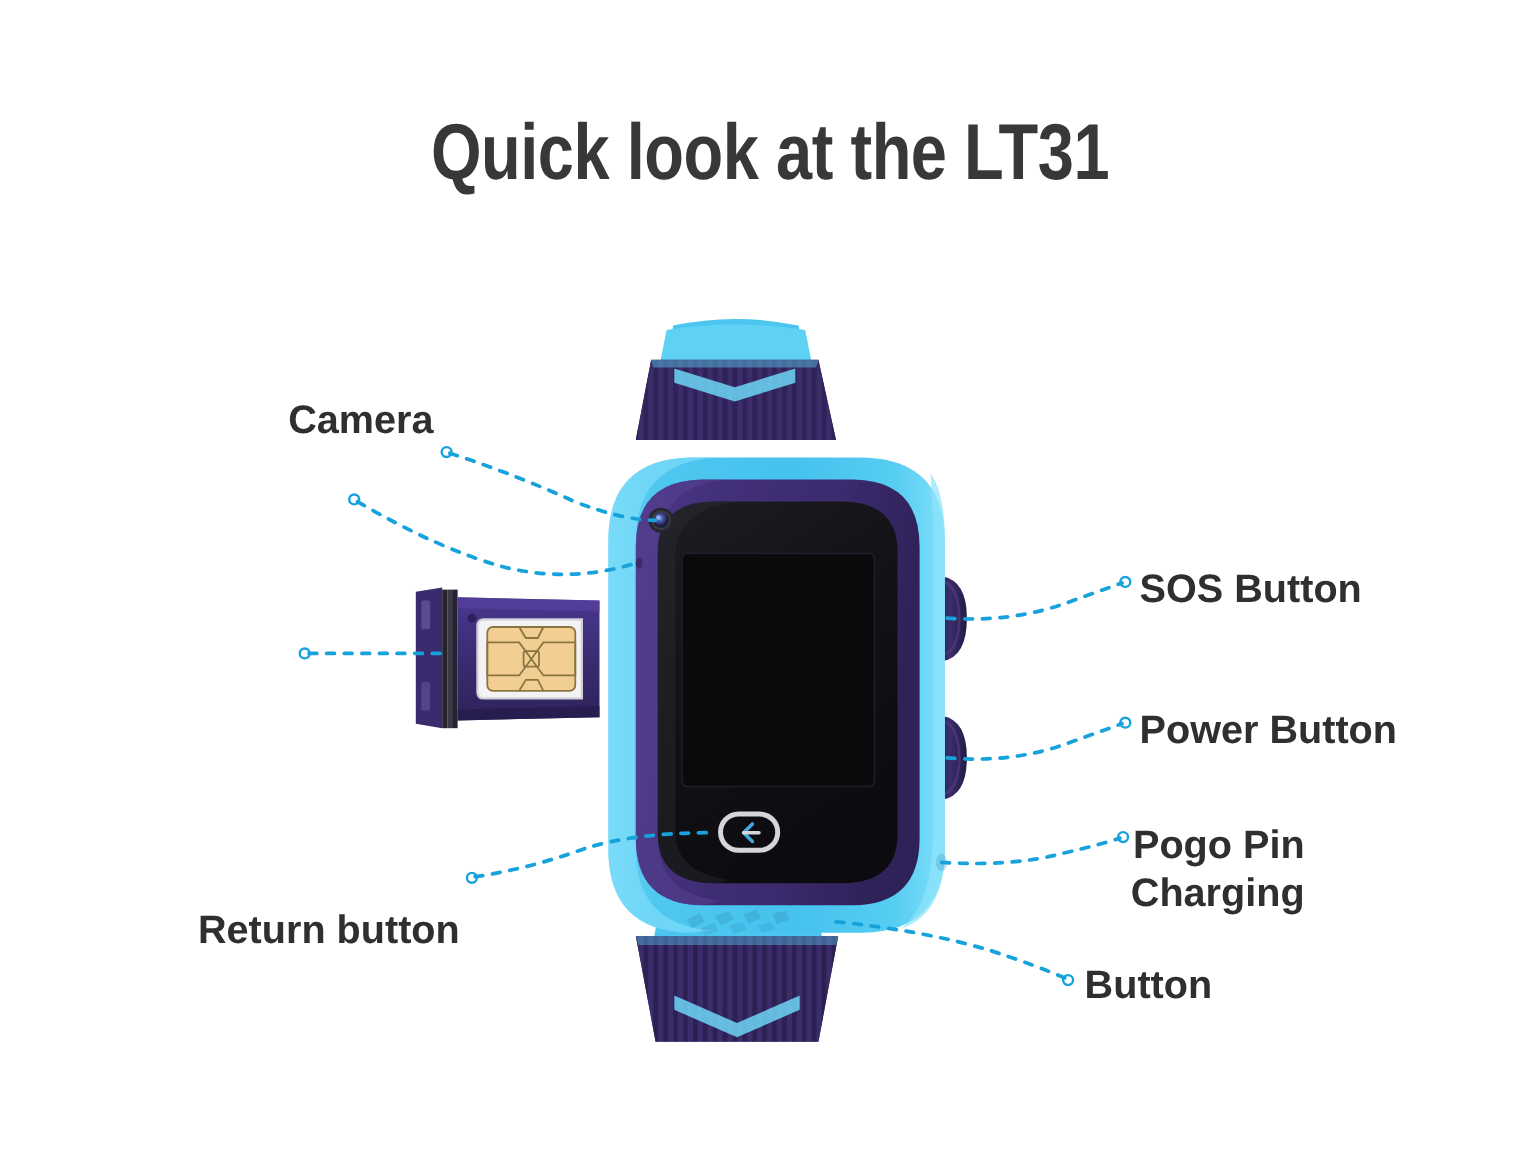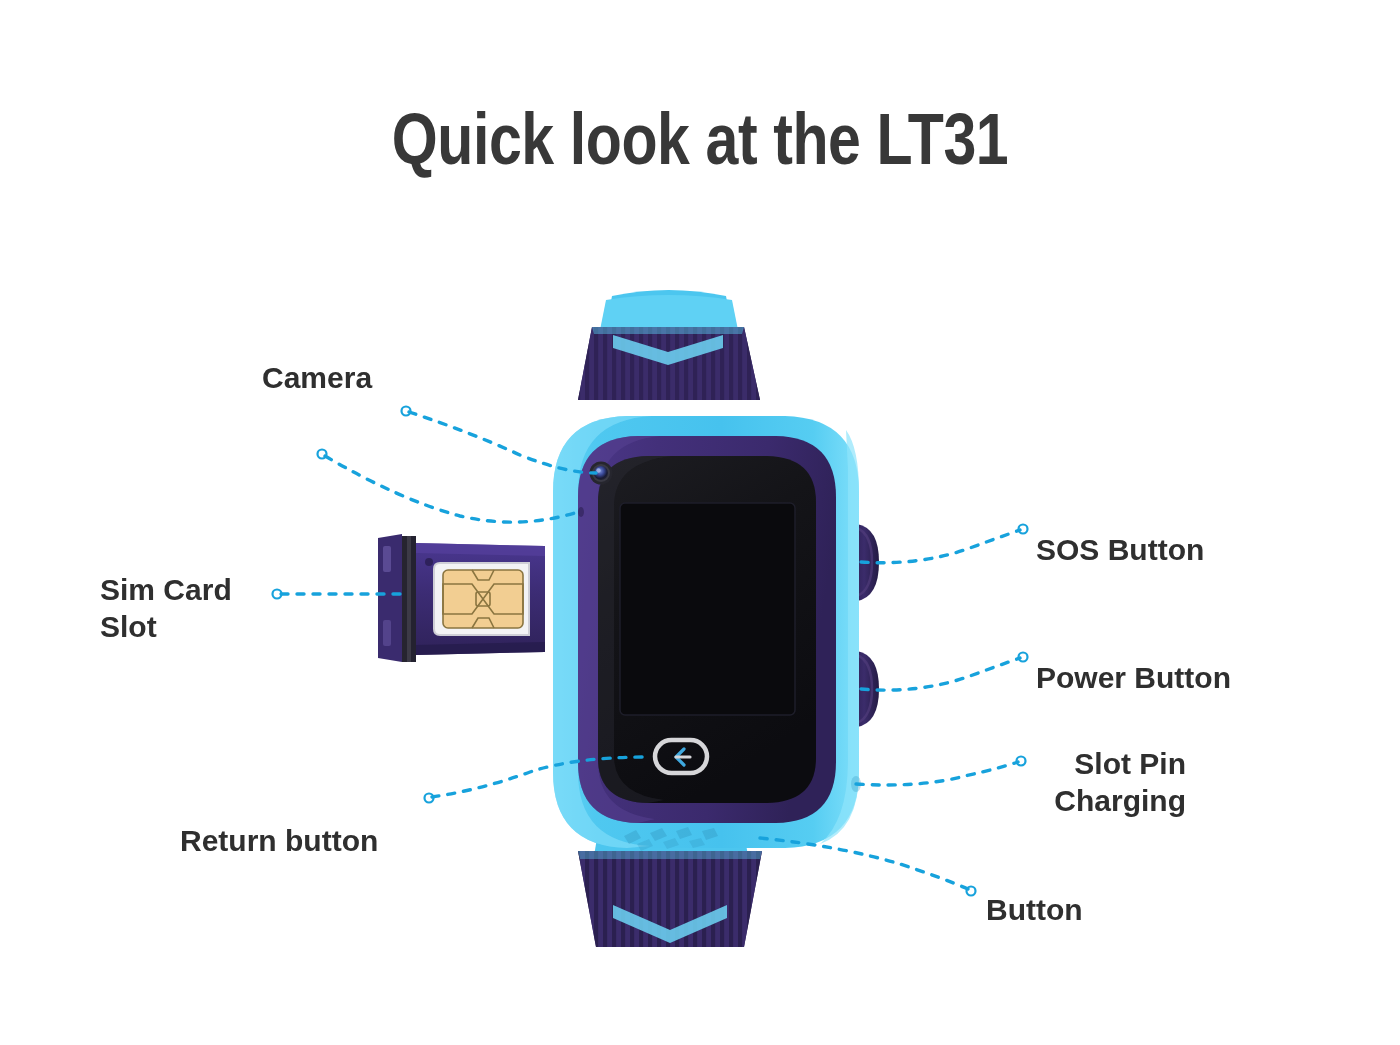--- a/index.html
+++ b/index.html
@@ -31,27 +31,27 @@
     letter-spacing: -0.5px;
     color: #383838;
     transform: scaleX(0.82);
     transform-origin: 50% 50%;
     white-space: nowrap;
   }
   .callout {
     position: absolute;
     font-family: "Liberation Sans", sans-serif;
     font-weight: bold;
-    font-size: 30px;
+    font-size: 36px;
     line-height: 1.22;
     color: #2f2f2f;
     white-space: pre-line;
   }
   .callout.left  { text-align: left; }
-  .callout.right { text-align: center; margin-top: 19px; }
+  .callout.right { text-align: center; }
   .callout.right-align { text-align: right; }
 
   #diagram-svg {
     position: absolute;
     left: 0;
     top: 0;
   }
 </style>
 </head>
 <body>
@@ -268,27 +268,25 @@
       <circle cx="1023" cy="529" r="4.5"></circle>
       <circle cx="1023" cy="657" r="4.5"></circle>
       <circle cx="1021" cy="761" r="4.5"></circle>
       <circle cx="971" cy="891" r="4.5"></circle>
     </g>
   </svg>
 
   <div class="callout left" style="left:262px; top:360px;">Camera</div>
 
 
-  <div class="callout left" style="left:100px; top:572px;">Sim Card
-Slot</div>
 
   <div class="callout left" style="left:180px; top:780px;margin-top:43px;">Return button</div>
 
   <div class="callout right" style="left:1036px; top:513px;">SOS Button</div>
 
   <div class="callout right" style="left:1036px; top:641px;">Power Button</div>
 
-  <div class="callout right-align" style="left:854px; top:746px; width:332px;">Slot Pin
+  <div class="callout right-align" style="left:854px; top:746px; width:332px;">Pogo Pin
 Charging</div>
 
   <div class="callout right" style="left:986px; top:873px;">Button</div>
 
 </div>
 
 </body></html>

